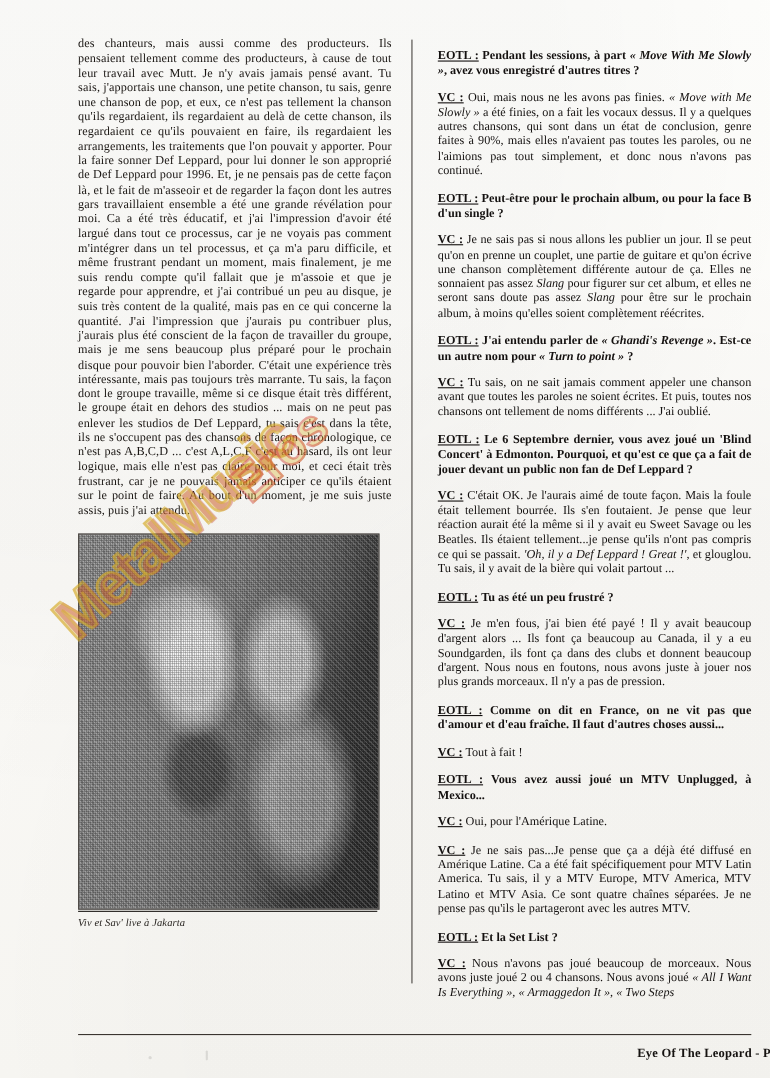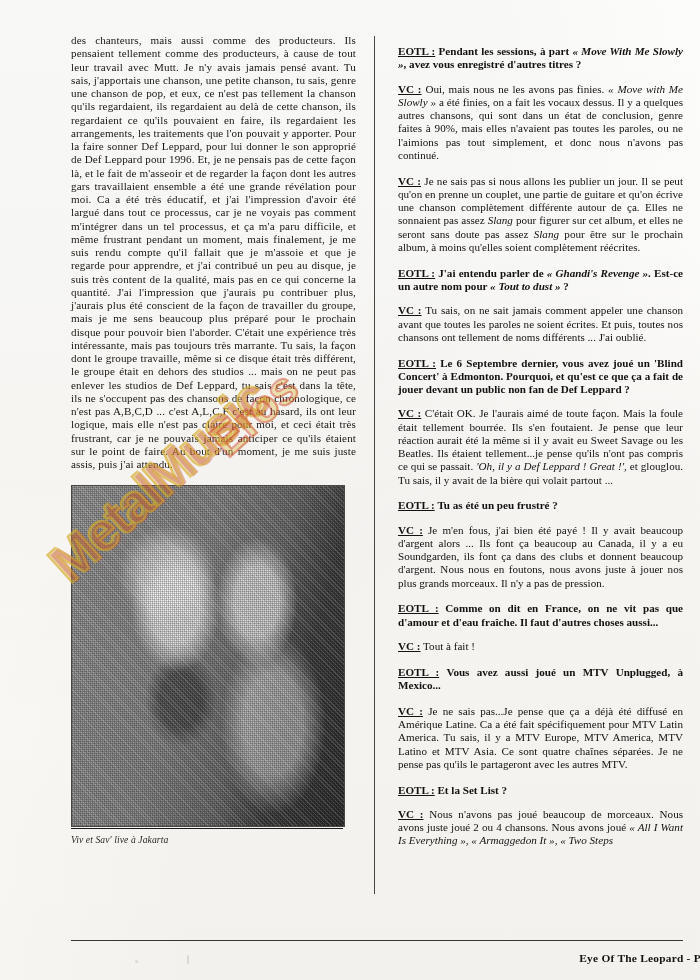--- a/index.html
+++ b/index.html
@@ -209,40 +209,42 @@
       </div>
     </div>
 
     <div class="col col-right">
       <div id="right-body">
           <div class="qa">
             <p class="qline q"><span class="tag">EOTL :</span> <span class="qtext"><span>Pendant les sessions, à part </span><em class="it">« Move With Me Slowly »</em><span>, avez vous enregistré d'autres titres ?</span></span></p>
             <p class="qline a"><span class="tag">VC :</span> <span class="atext"><span>Oui, mais nous ne les avons pas finies. </span><em class="it">« Move with Me Slowly »</em><span> a été finies, on a fait les vocaux dessus. Il y a quelques autres chansons, qui sont dans un état de conclusion, genre faites à 90%, mais elles n'avaient pas toutes les paroles, ou ne l'aimions pas tout simplement, et donc nous n'avons pas continué.</span></span></p>
           </div>
           <div class="qa">
+            <p class="qline q"><span class="tag">EOTL :</span> <span class="qtext"><span>Peut-être pour le prochain album, ou pour la face B d'un single ?</span></span></p>
             <p class="qline a"><span class="tag">VC :</span> <span class="atext"><span>Je ne sais pas si nous allons les publier un jour. Il se peut qu'on en prenne un couplet, une partie de guitare et qu'on écrive une chanson complètement différente autour de ça. Elles ne sonnaient pas assez </span><em class="it">Slang</em><span> pour figurer sur cet album, et elles ne seront sans doute pas assez </span><em class="it">Slang</em><span> pour être sur le prochain album, à moins qu'elles soient complètement réécrites.</span></span></p>
           </div>
           <div class="qa">
-            <p class="qline q"><span class="tag">EOTL :</span> <span class="qtext"><span>J'ai entendu parler de </span><em class="it">« Ghandi's Revenge »</em><span>. Est-ce un autre nom pour </span><em class="it">« Tout to dust »</em><span> ?</span></span></p>
+            <p class="qline q"><span class="tag">EOTL :</span> <span class="qtext"><span>J'ai entendu parler de </span><em class="it">« Ghandi's Revenge »</em><span>. Est-ce un autre nom pour </span><em class="it">« Turn to point »</em><span> ?</span></span></p>
             <p class="qline a"><span class="tag">VC :</span> <span class="atext"><span>Tu sais, on ne sait jamais comment appeler une chanson avant que toutes les paroles ne soient écrites. Et puis, toutes nos chansons ont tellement de noms différents ... J'ai oublié.</span></span></p>
           </div>
           <div class="qa">
             <p class="qline q"><span class="tag">EOTL :</span> <span class="qtext"><span>Le 6 Septembre dernier, vous avez joué un 'Blind Concert' à Edmonton. Pourquoi, et qu'est ce que ça a fait de jouer devant un public non fan de Def Leppard ?</span></span></p>
             <p class="qline a"><span class="tag">VC :</span> <span class="atext"><span>C'était OK. Je l'aurais aimé de toute façon. Mais la foule était tellement bourrée. Ils s'en foutaient. Je pense que leur réaction aurait été la même si il y avait eu Sweet Savage ou les Beatles. Ils étaient tellement...je pense qu'ils n'ont pas compris ce qui se passait. </span><em class="it">'Oh, il y a Def Leppard ! Great !'</em><span>, et glouglou. Tu sais, il y avait de la bière qui volait partout ...</span></span></p>
           </div>
           <div class="qa">
             <p class="qline q"><span class="tag">EOTL :</span> <span class="qtext"><span>Tu as été un peu frustré ?</span></span></p>
             <p class="qline a"><span class="tag">VC :</span> <span class="atext"><span>Je m'en fous, j'ai bien été payé ! Il y avait beaucoup d'argent alors ... Ils font ça beaucoup au Canada, il y a eu Soundgarden, ils font ça dans des clubs et donnent beaucoup d'argent. Nous nous en foutons, nous avons juste à jouer nos plus grands morceaux. Il n'y a pas de pression.</span></span></p>
           </div>
           <div class="qa">
             <p class="qline q"><span class="tag">EOTL :</span> <span class="qtext"><span>Comme on dit en France, on ne vit pas que d'amour et d'eau fraîche. Il faut d'autres choses aussi...</span></span></p>
             <p class="qline a"><span class="tag">VC :</span> <span class="atext"><span>Tout à fait !</span></span></p>
           </div>
           <div class="qa">
             <p class="qline q"><span class="tag">EOTL :</span> <span class="qtext"><span>Vous avez aussi joué un MTV Unplugged, à Mexico...</span></span></p>
+            <p class="qline a"><span class="tag">VC :</span> <span class="atext"><span>Oui, pour l'Amérique Latine.</span></span></p>
           </div>
           <div class="qa">
             <p class="qline a"><span class="tag">VC :</span> <span class="atext"><span>Je ne sais pas...Je pense que ça a déjà été diffusé en Amérique Latine. Ca a été fait spécifiquement pour MTV Latin America. Tu sais, il y a MTV Europe, MTV America, MTV Latino et MTV Asia. Ce sont quatre chaînes séparées. Je ne pense pas qu'ils le partageront avec les autres MTV.</span></span></p>
           </div>
           <div class="qa">
             <p class="qline q"><span class="tag">EOTL :</span> <span class="qtext"><span>Et la Set List ?</span></span></p>
             <p class="qline a"><span class="tag">VC :</span> <span class="atext"><span>Nous n'avons pas joué beaucoup de morceaux. Nous avons juste joué 2 ou 4 chansons. Nous avons joué </span><em class="it">« All I Want Is Everything »</em><span>, </span><em class="it">« Armaggedon It »</em><span>, </span><em class="it">« Two Steps</em></span></p>
           </div>
         </div>
     </div>

